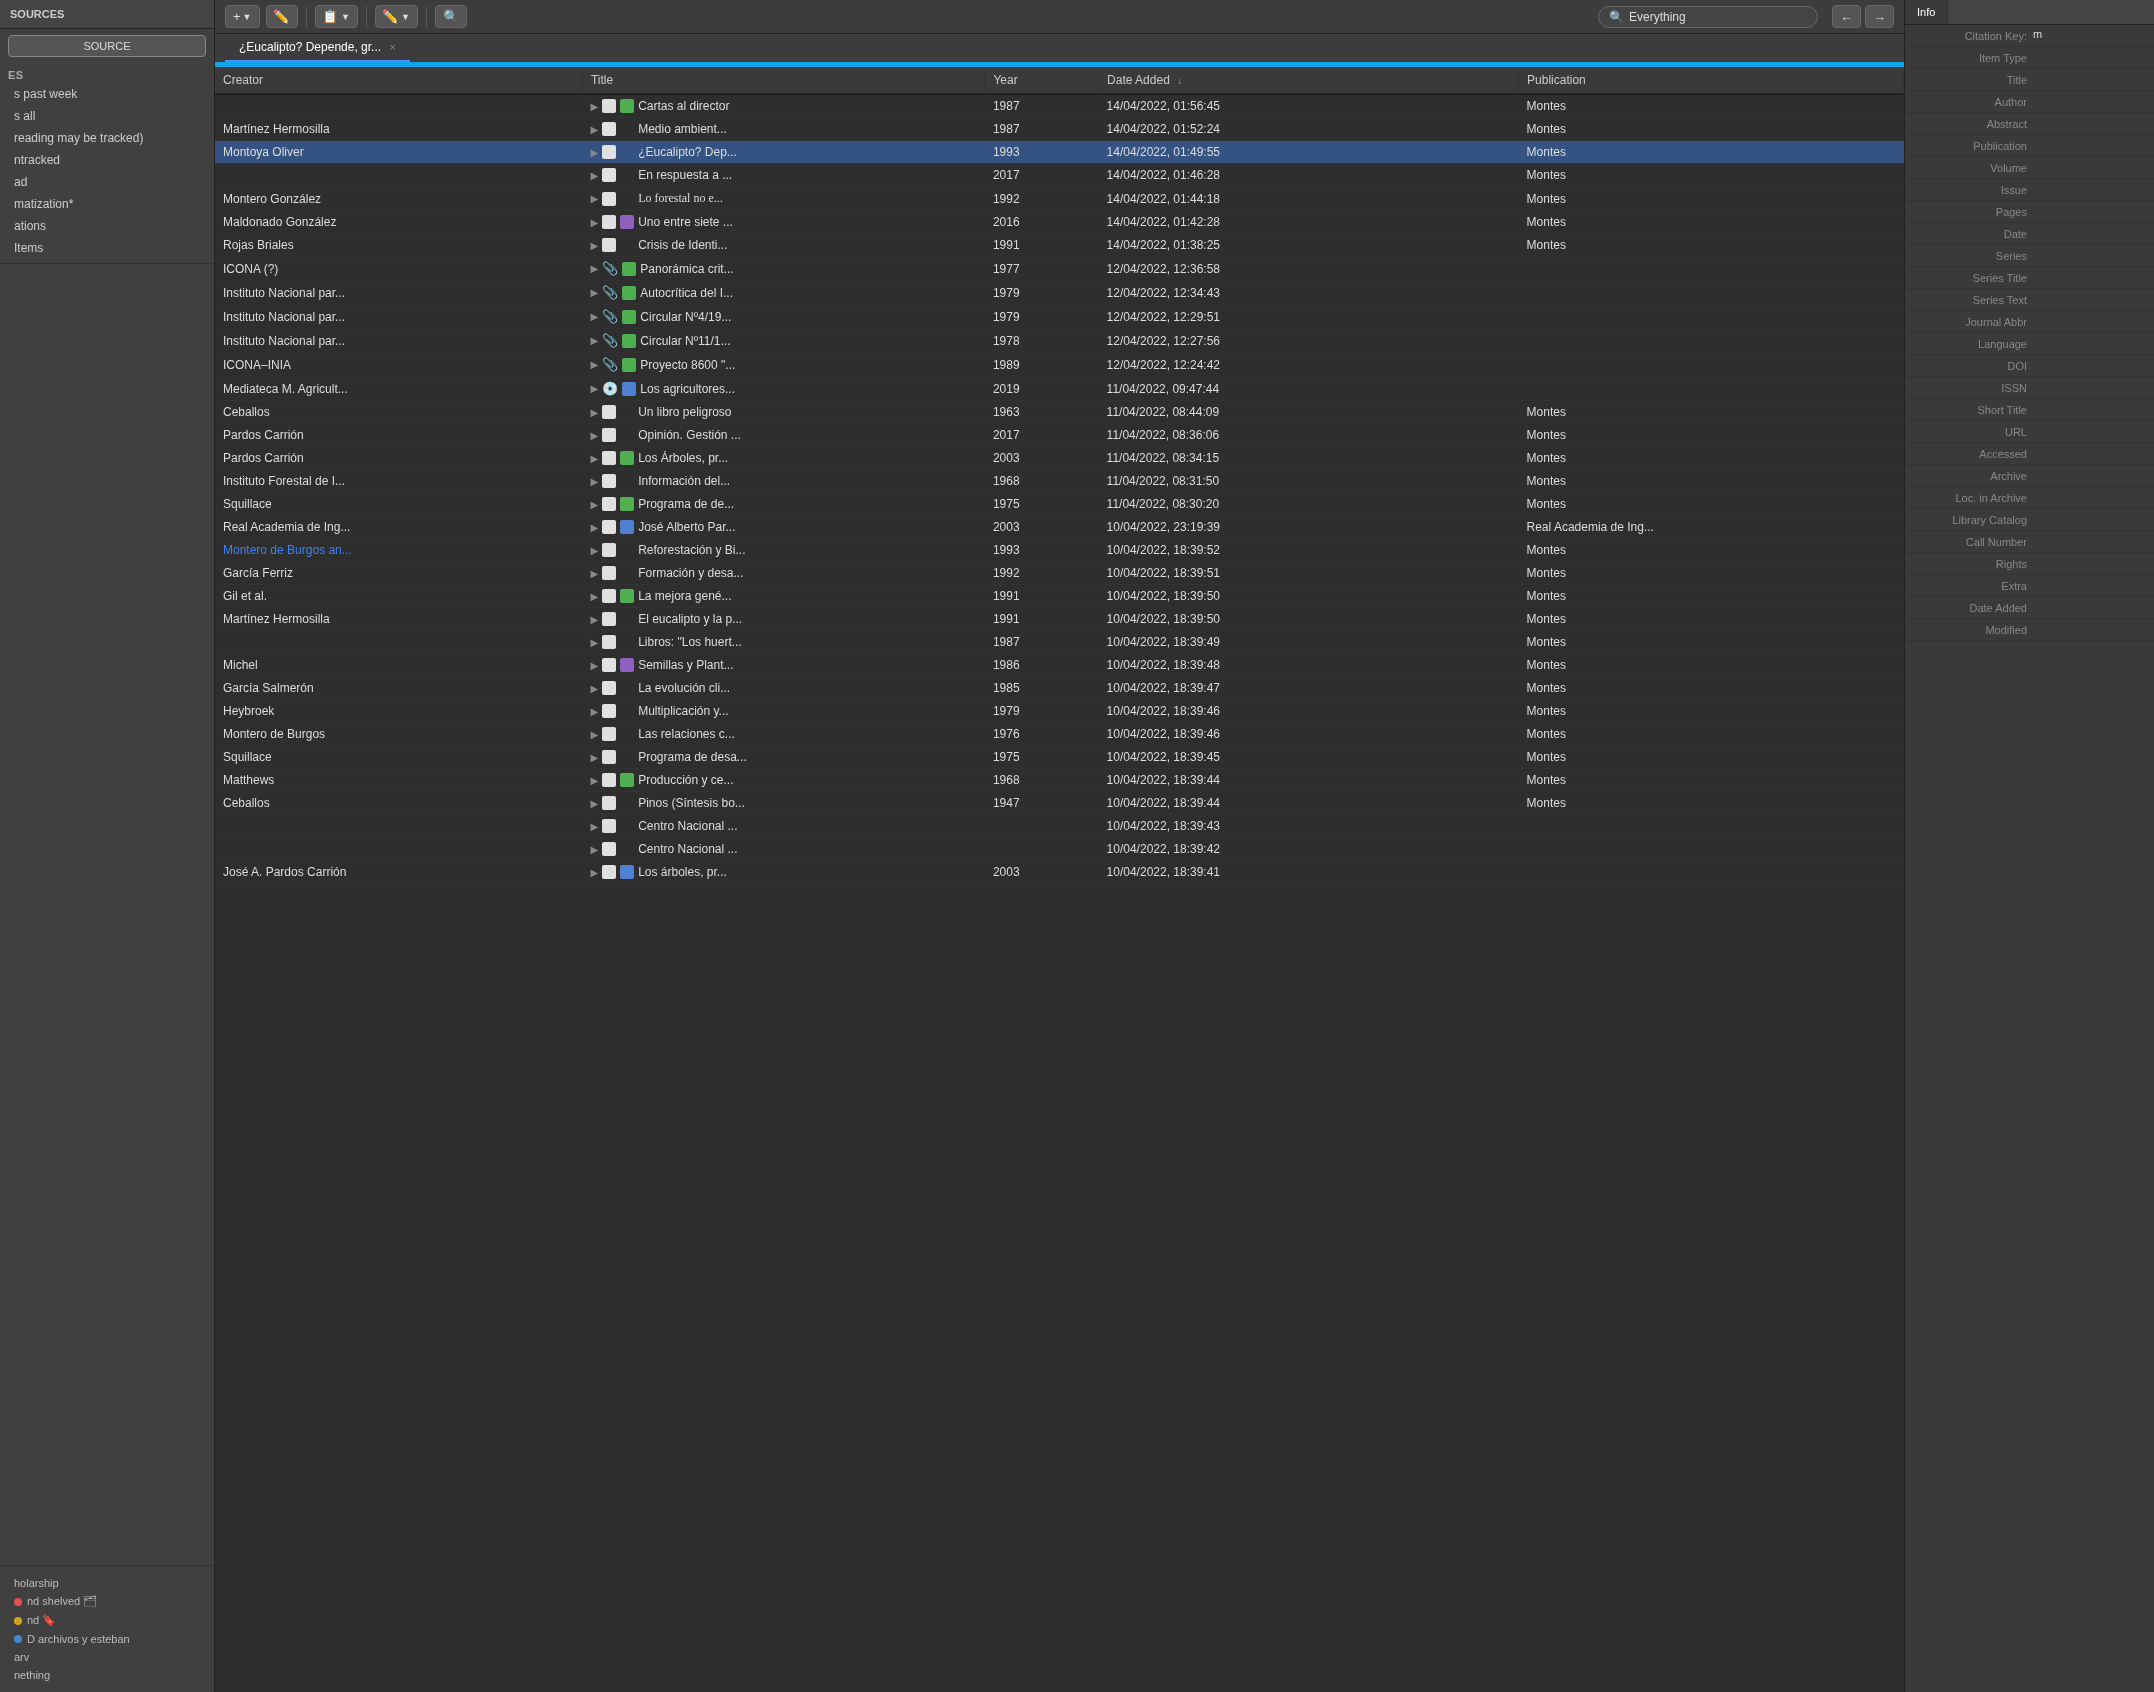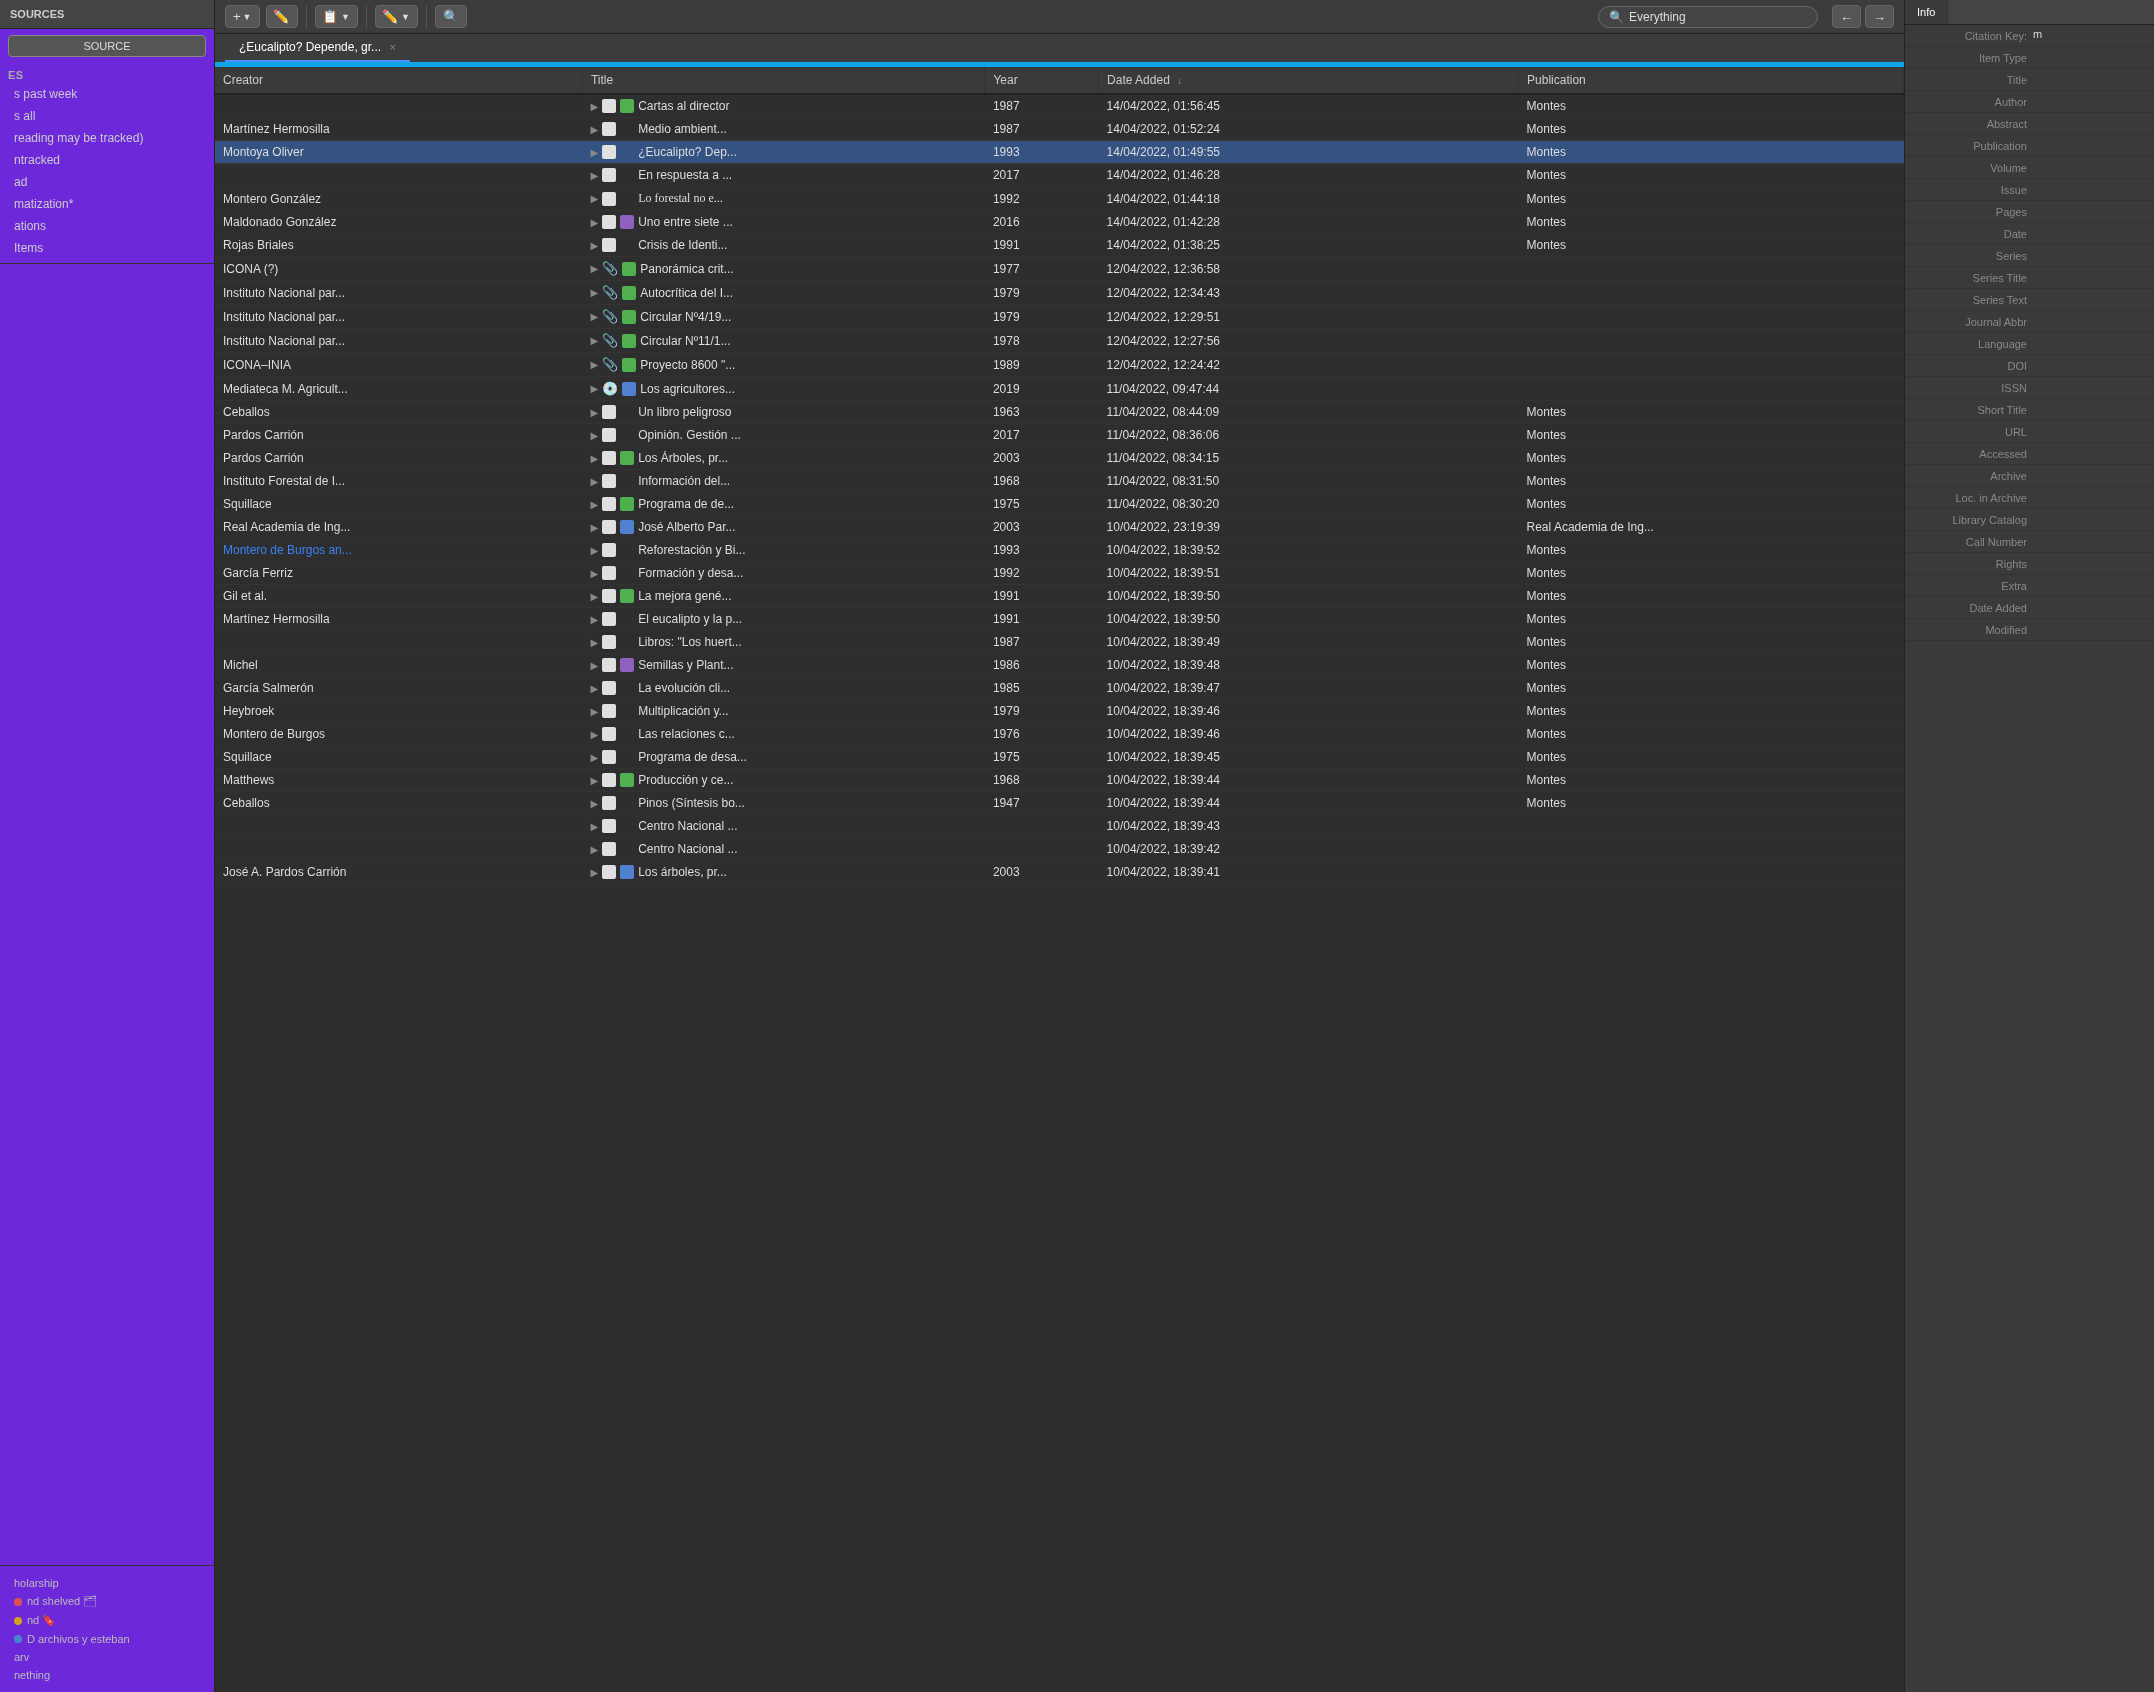--- a/index.html
+++ b/index.html
@@ -11,21 +11,21 @@
       width: 2154px;
       height: 1692px;
       overflow: hidden;
       display: flex;
     }
 
     
     .sidebar {
       width: 215px;
       min-width: 215px;
-      background: #6d28d9;
+      background: #404040;
       display: flex;
       flex-direction: column;
       border-right: 1px solid #222;
       height: 100%;
     }
     .sidebar-header {
       background: #444;
       padding: 8px 10px;
       font-size: 11px;
       font-weight: bold;

